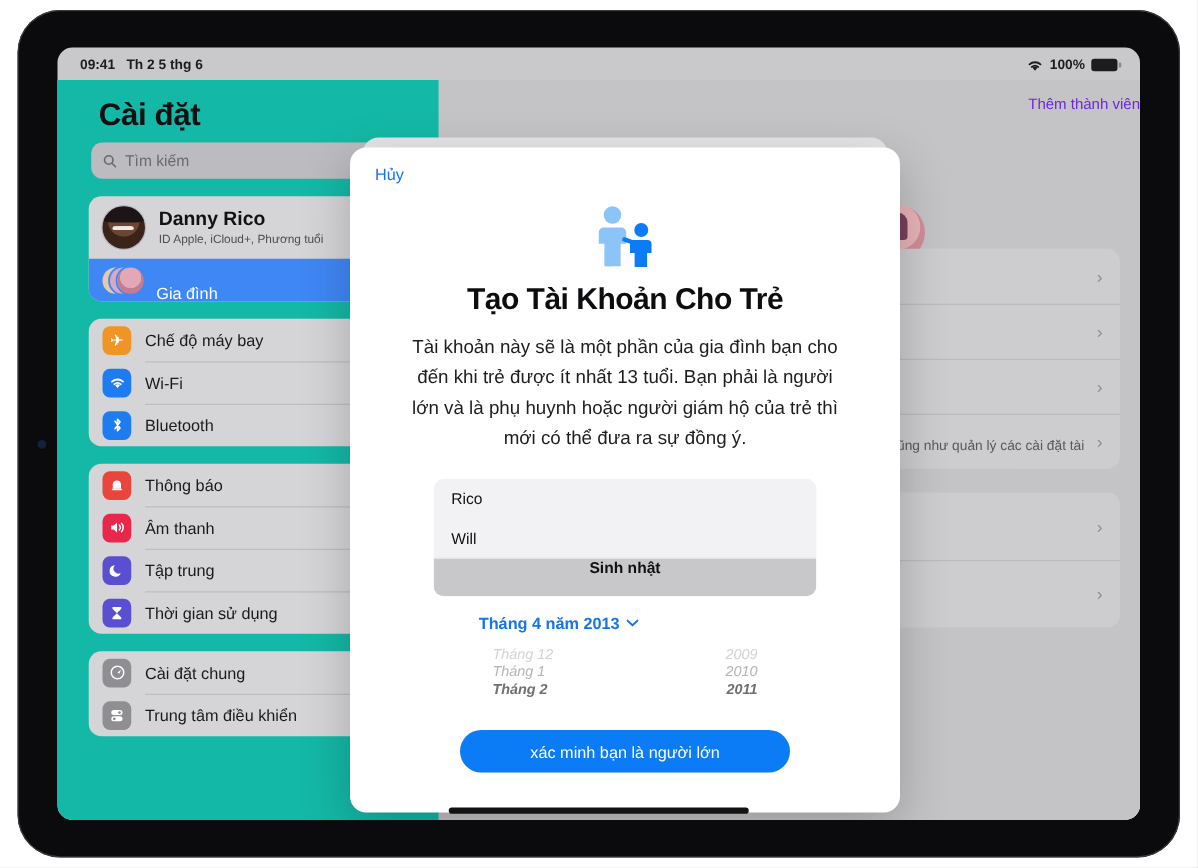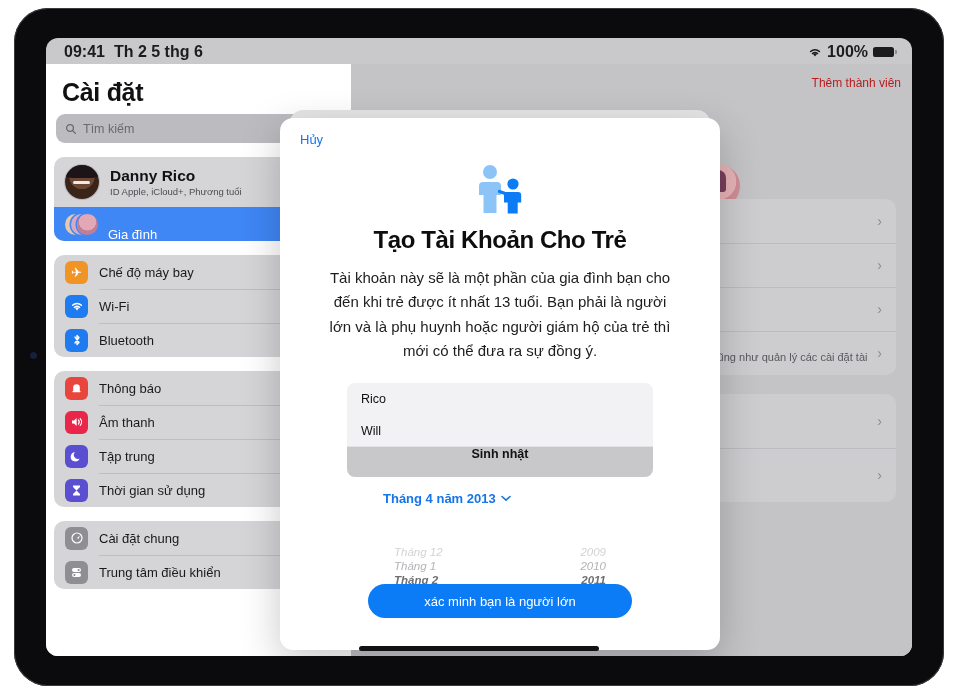--- a/index.html
+++ b/index.html
@@ -36,21 +36,21 @@
     box-shadow: 0 0 0 1px #0a0a0c;
   }
 
   
   #status-bar {
     position: absolute; left: 0; top: 0;
     width: 866px; height: 26px;
     display: flex; align-items: center;
     justify-content: space-between;
     padding: 14px 18px;
-    font-size: 16px; font-weight: bold;
+    font-size: 11px; font-weight: bold;
     color: #1c1c1e;
   }
   #status-left { display: flex; gap: 9px; align-items: center; }
   #status-right { display: flex; gap: 5px; align-items: center; }
   .battery-shell {
     width: 21px; height: 10px;
     border-radius: 2.6px;
     background: #1c1c1e;
     position: relative;
   }
@@ -66,22 +66,22 @@
   #settings-root {
     position: absolute; left: 0; top: 26px;
     width: 866px; height: 592px;
     display: flex;
     background: #c9c9cc;
   }
 
   
   #sidebar {
     width: 305px; height: 100%;
-    background: #ffffff;
-    padding: 0 8px;
+    background: #14b8a6;
+    padding: 0 25px;
     position: relative;
   }
   #page-title {
     font-size: 25px; font-weight: bold;
     color: #111114;
     padding: 14px 8px 7px 8px;
     letter-spacing: -.3px;
   }
   #search-field {
     height: 29px; border-radius: 9px;
@@ -156,22 +156,22 @@
   }
 
   
   #detail-pane {
     flex: 1; height: 100%;
     background: #c4c4c7;
     position: relative;
     padding: 12px 16px 0 16px;
   }
   #add-member {
-    position: absolute; right: 11px; top: 12px;
-    font-size: 12px; color: #b91c1c;
+    position: absolute; right: 0; top: 12px;
+    font-size: 12px; color: #6d28d9;
   }
   #detail-avatar {
     position: absolute; left: 345px; top: 100px;
     width: 44px; height: 44px; border-radius: 50%;
     background: radial-gradient(circle at 50% 40%, #e8b4b8 0 52%, #d18e96 54% 100%);
   }
   #detail-avatar::after {
     content: ""; position: absolute;
     left: 14px; top: 6px; width: 16px; height: 22px;
     border-radius: 8px 8px 3px 3px;
@@ -298,21 +298,21 @@
   #picker-wheels {
     margin: 12px auto 0 auto;
     width: 240px;
     display: flex; justify-content: space-between;
     padding: 0 14px;
     position: relative;
   }
   .wheel { display: flex; flex-direction: column; gap: 2px; }
   .wheel.right { align-items: flex-end; }
   .wheel-item { font-size: 11.5px; font-style: italic; }
-  .wheel-item.far { color: #d3d3d7; margin-top: 28px; }
+  .wheel-item.far { color: #d3d3d7; }
   .wheel-item.mid { color: #b3b3b8; }
   .wheel-item.near { color: #6e6e73; font-weight: bold; }
   #verify-btn {
     position: absolute;
     left: 88px; bottom: 32px;
     width: 264px; height: 34px;
     background: #0b7bf6;
     border-radius: 17px;
     border: none;
     color: #fff;

